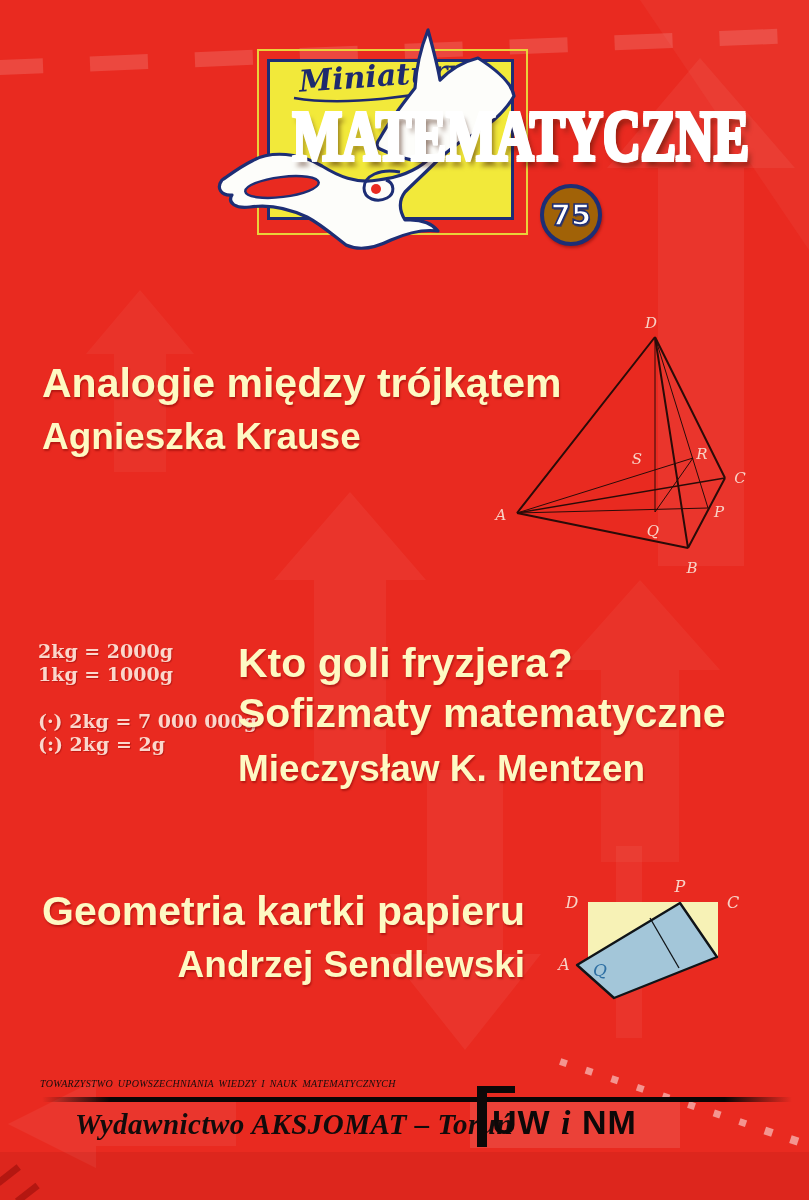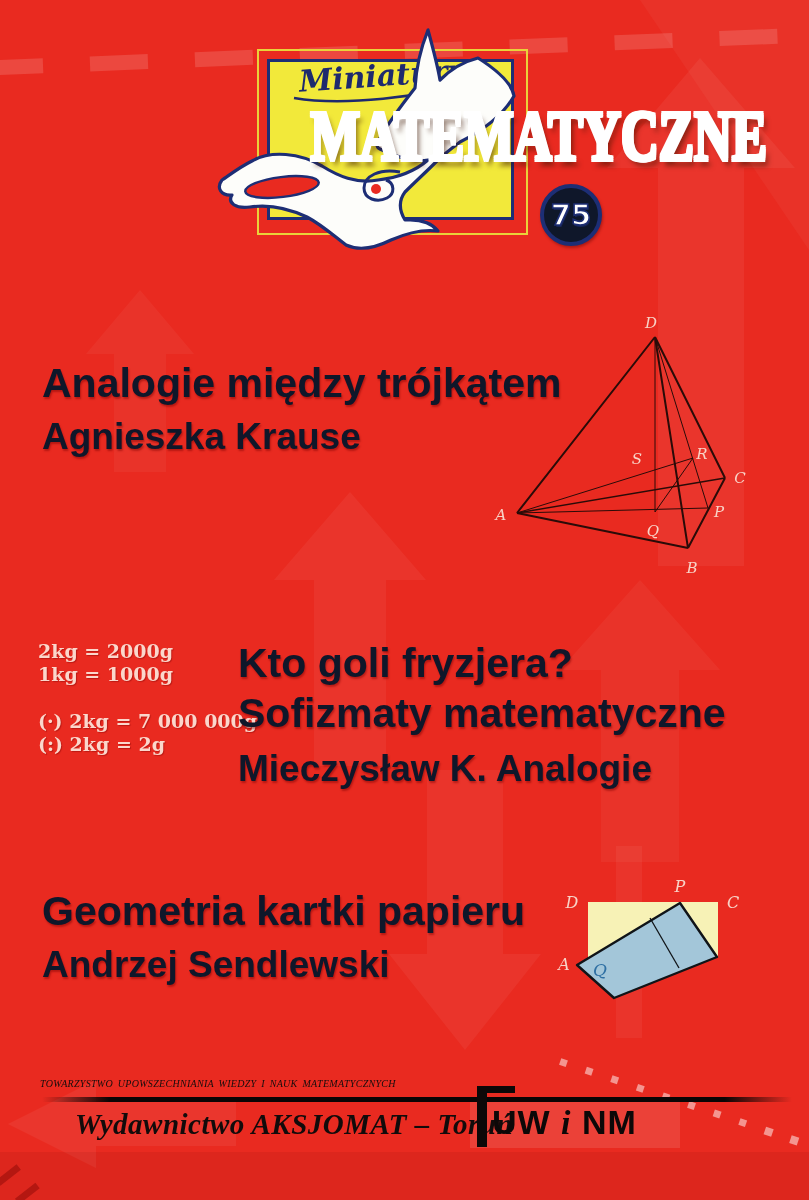--- a/index.html
+++ b/index.html
@@ -7,45 +7,45 @@
          background:#e92a20;font-family:"Liberation Sans",sans-serif;}
   .abs{position:absolute;}
 
   
   .gold-frame{left:257px;top:49px;width:267px;height:182px;border:2px solid #e9d23a;z-index:1;}
   .logo-box{left:267px;top:59px;width:247px;height:161px;background:#f2e93a;border:3px solid #1d2e75;z-index:1;box-sizing:border-box;}
   .script-wrap{left:282px;top:58px;width:200px;text-align:center;z-index:2;transform:rotate(-4deg);}
   .script-text{font-family:"DejaVu Serif",serif;font-style:italic;font-weight:bold;
                font-size:30px;color:#1e2a6e;}
   .script-swash{left:282px;top:52px;z-index:2;}
-  .brand-wrap{left:226px;top:100px;width:400px;text-align:center;z-index:4;}
+  .brand-wrap{left:208px;top:100px;width:400px;text-align:center;z-index:4;}
   .brand-title{display:inline-block;font-family:"Liberation Serif",serif;font-weight:bold;
        font-size:72px;line-height:1;transform:scaleX(0.73);transform-origin:center;
        background:linear-gradient(180deg,#14141a 0%,#0e0e13 38%,#eeeeee 50%,#101016 62%,#14141a 100%);
        -webkit-background-clip:text;background-clip:text;color:transparent;-webkit-text-fill-color:transparent;
        text-shadow:-2px 0 0 #ffffff,2px 0 0 #ffffff,0 -2px 0 #ffffff,0 2px 0 #ffffff,
                    -2px -2px 0 #ffffff,2px 2px 0 #ffffff,-2px 2px 0 #ffffff,2px -2px 0 #ffffff,
                    5px 6px 6px rgba(60,20,0,0.55);}
   @supports not (background-clip:text){ .brand-title{color:#0d0d12;-webkit-text-fill-color:#0d0d12;} }
   .kangaroo{left:200px;top:18px;z-index:3;}
   .badge{left:540px;top:184px;width:62px;height:62px;border-radius:50%;
-         background:#0f172a;border:4px solid #1d2e75;box-sizing:border-box;z-index:4;
+         background:#a16207;border:4px solid #1d2e75;box-sizing:border-box;z-index:4;
          display:flex;align-items:center;justify-content:center;
          box-shadow:1px 2px 3px rgba(80,0,0,0.4);}
   .badge span{font-family:"DejaVu Sans",sans-serif;font-weight:bold;font-size:29px;color:#fff;
          -webkit-text-stroke:1.6px #1d2e75;text-shadow:1px 2px 0 rgba(29,46,117,0.6);}
 
   
-  .title{color:#0f172a;font-weight:bold;font-size:41px;line-height:46px;
+  .title{color:#fef9c3;font-weight:bold;font-size:41px;line-height:46px;
          text-shadow:1px 2px 2px rgba(120,0,0,0.45);white-space:nowrap;z-index:2;}
   .author{font-size:37px;font-weight:bold;margin-top:8px;}
   .article1{left:42px;top:360px;}
   .article2{left:238px;top:638px;}
   .article2 .t-line{line-height:50px;}
-  .article3{left:42px;top:888px;}
+  .article3{left:42px;top:888px;text-align:right;}
 
   
   .equations{left:38px;top:640px;font-family:"DejaVu Serif",serif;font-weight:bold;
              font-size:19px;line-height:23px;color:#fbd7cc;z-index:2;
              text-shadow:1px 1px 1px rgba(120,0,0,0.4);white-space:nowrap;}
   .eq-gap{margin-top:24px;}
 
   
   .society{left:40px;top:1078px;font-family:"Liberation Serif",serif;font-style:italic;
            font-weight:normal;font-size:10px;letter-spacing:0.3px;word-spacing:2px;color:#150d0d;z-index:2;}
@@ -178,21 +178,21 @@
   <div class="abs equations">
     <div>2kg = 2000g</div>
     <div>1kg = 1000g</div>
     <div class="eq-gap">(·) 2kg = 7 000 000g</div>
     <div>(:) 2kg = 2g</div>
   </div>
 
   <div class="abs title article2">
     <div class="t-line">Kto goli fryzjera?</div>
     <div class="t-line">Sofizmaty matematyczne</div>
-    <div class="author">Mieczysław K. Analogie</div>
+    <div class="author">Mieczysław K. Mentzen</div>
   </div>
 
   <div class="abs title article3">
     <div class="t-line">Geometria kartki papieru</div>
     <div class="author">Andrzej Sendlewski</div>
   </div>
 
   <svg class="abs" style="left:552px;top:868px;z-index:2;" width="200" height="145" viewBox="0 0 200 145">
     <rect x="36" y="34" width="130" height="55" fill="#f7f2b6"></rect>
     <polygon points="25,97 128,35 165,89 62,130" fill="#a3c6d9" stroke="#101418" stroke-width="2.4" stroke-linejoin="round"></polygon>

